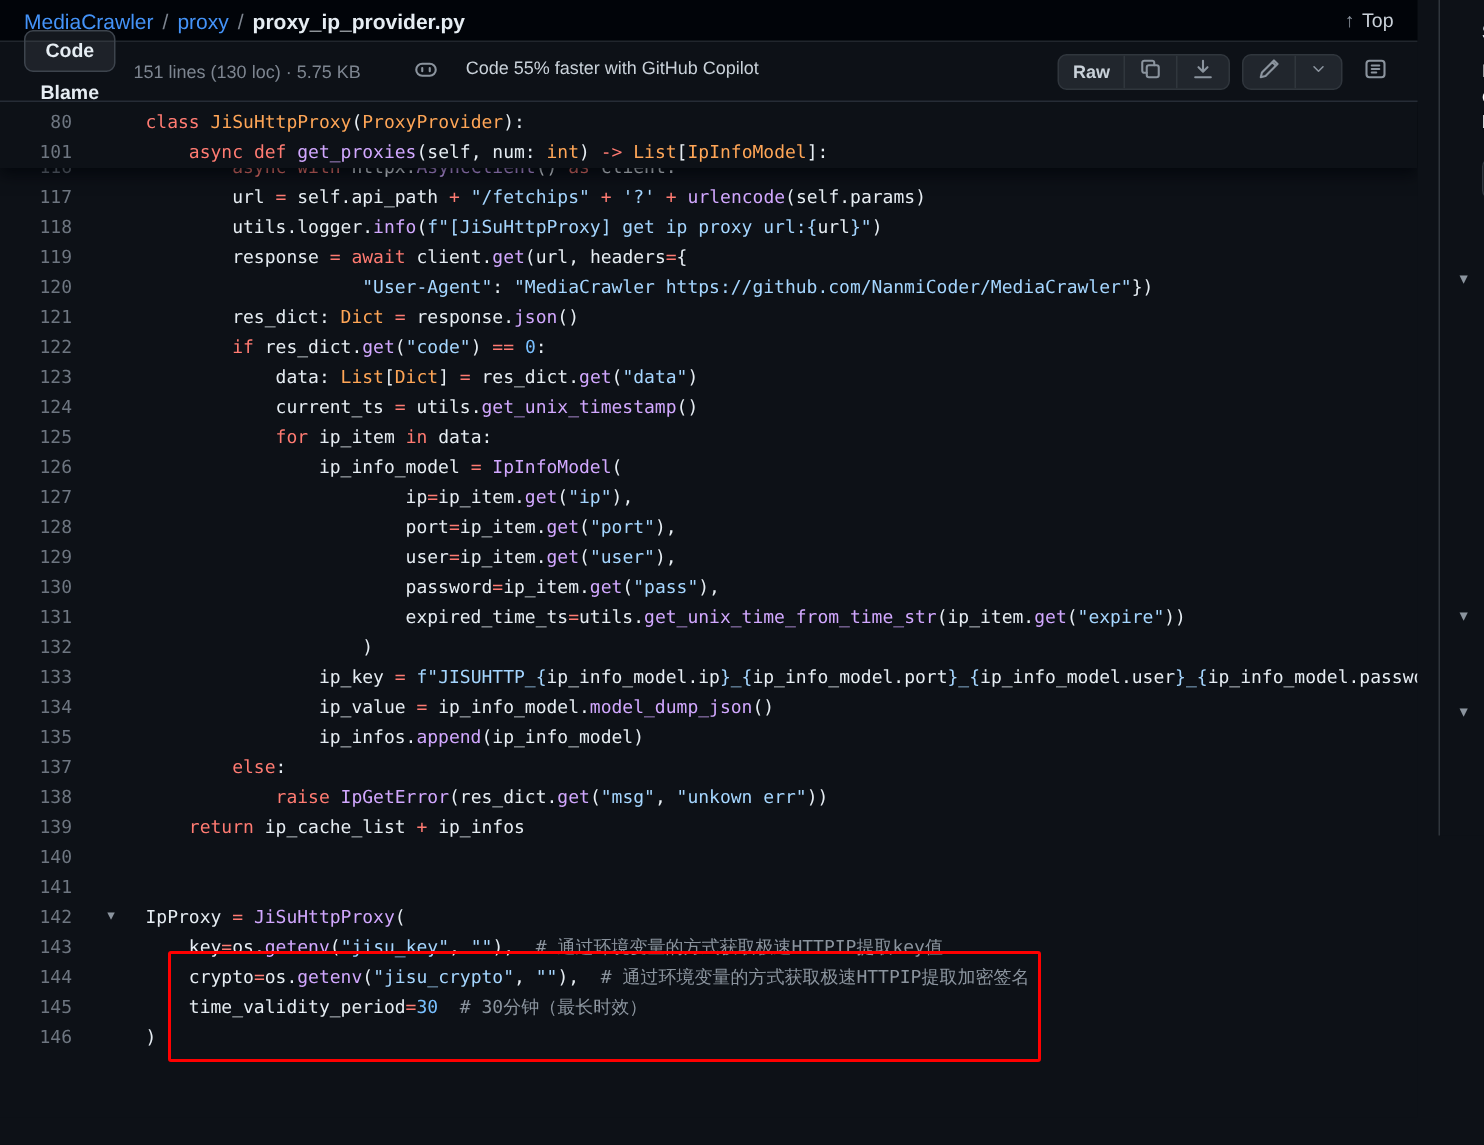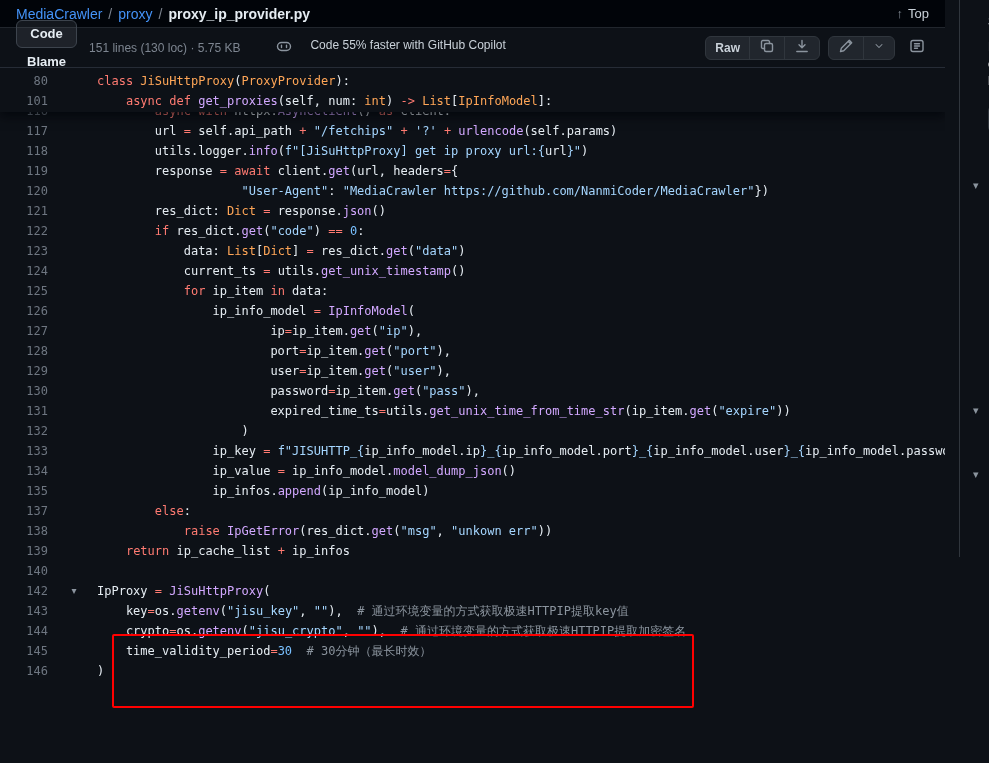--- a/index.html
+++ b/index.html
@@ -241,20 +241,24 @@
         </div>
         <div class="code-row">
           <span class="ln">139</span>
           <span class="cl"><span class="tok-p">    </span><span class="tok-k">return</span><span class="tok-p"> ip_cache_list </span><span class="tok-k">+</span><span class="tok-p"> ip_infos</span></span>
         </div>
         <div class="code-row">
           <span class="ln">140</span>
           <span class="cl"></span>
         </div>
         <div class="code-row">
+          <span class="ln">141</span>
+          <span class="cl"></span>
+        </div>
+        <div class="code-row">
           <span class="ln">142</span>
           <span class="fold">▾</span>
           <span class="cl"><span class="tok-p">IpProxy </span><span class="tok-k">=</span><span class="tok-p"> </span><span class="tok-f">JiSuHttpProxy</span><span class="tok-p">(</span></span>
         </div>
         <div class="code-row">
           <span class="ln">143</span>
           <span class="cl"><span class="tok-p">    key</span><span class="tok-k">=</span><span class="tok-p">os.</span><span class="tok-f">getenv</span><span class="tok-p">(</span><span class="tok-s">"jisu_key"</span><span class="tok-p">, </span><span class="tok-s">""</span><span class="tok-p">),  </span><span class="tok-c"># 通过环境变量的方式获取极速HTTPIP提取key值</span></span>
         </div>
         <div class="code-row">
           <span class="ln">144</span>

